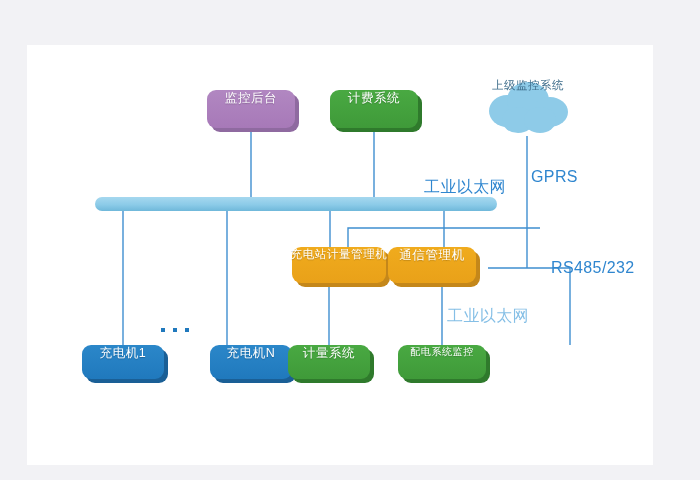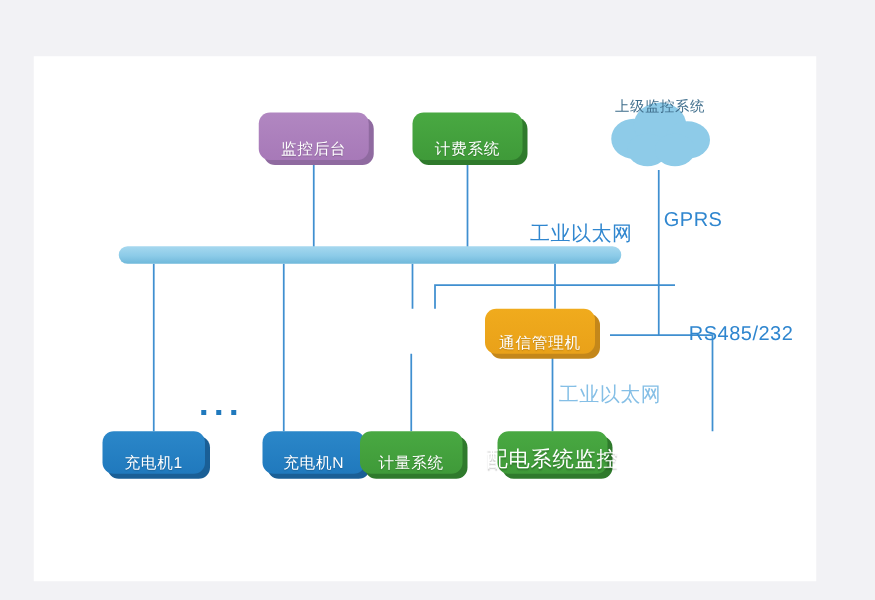--- a/index.html
+++ b/index.html
@@ -31,21 +31,21 @@
     top: 0;
     width: 700px;
     height: 480px;
   }
   
   .node {
     position: absolute;
     box-sizing: border-box;
     border-radius: 9px;
     display: flex;
-    align-items: flex-end;
+    align-items: flex-start;
     justify-content: center;
     color: #ffffff;
     font-size: 12.5px;
     letter-spacing: 0.6px;
     white-space: nowrap;
     z-index: 5;
     text-shadow: 0 1px 1px rgba(0,0,0,0.22);
   }
   .node .face {
     position: absolute;
@@ -177,20 +177,25 @@
     <span class="face"></span>
     <span class="lbl">监控后台</span>
   </div>
 
   <div class="node n-green" style="left:330px; top:90px; width:88px; height:38px;">
     <span class="shade"></span>
     <span class="face"></span>
     <span class="lbl">计费系统</span>
   </div>
 
+  <div class="node n-orange" style="left:292px; top:247px; width:94px; height:36px; font-size:11.5px;">
+    <span class="shade"></span>
+    <span class="face"></span>
+    <span class="lbl">充电站计量管理机</span>
+  </div>
 
   <div class="node n-orange" style="left:388px; top:247px; width:88px; height:36px;">
     <span class="shade"></span>
     <span class="face"></span>
     <span class="lbl">通信管理机</span>
   </div>
 
   <div class="node n-blue" style="left:82px; top:345px; width:82px; height:34px;">
     <span class="shade"></span>
     <span class="face"></span>
@@ -202,21 +207,21 @@
     <span class="face"></span>
     <span class="lbl">充电机N</span>
   </div>
 
   <div class="node n-green" style="left:288px; top:345px; width:82px; height:34px;border-radius:17px;">
     <span class="shade"></span>
     <span class="face"></span>
     <span class="lbl">计量系统</span>
   </div>
 
-  <div class="node n-green" style="left:398px; top:345px; width:88px; height:34px; font-size:17px;">
+  <div class="node n-green" style="left:398px; top:345px; width:88px; height:34px; font-size:10px;">
     <span class="shade"></span>
     <span class="face"></span>
     <span class="lbl">配电系统监控</span>
   </div>
 
 
   <span class="link-label dark" style="left:424px; top:177px;">工业以太网</span>
   <span class="link-label dark" style="left:531px; top:168px;">GPRS</span>
   <span class="link-label dark" style="left:539px; top:259px;padding-left:12px;">RS485/232</span>
   <span class="link-label soft" style="left:447px; top:306px;">工业以太网</span>

